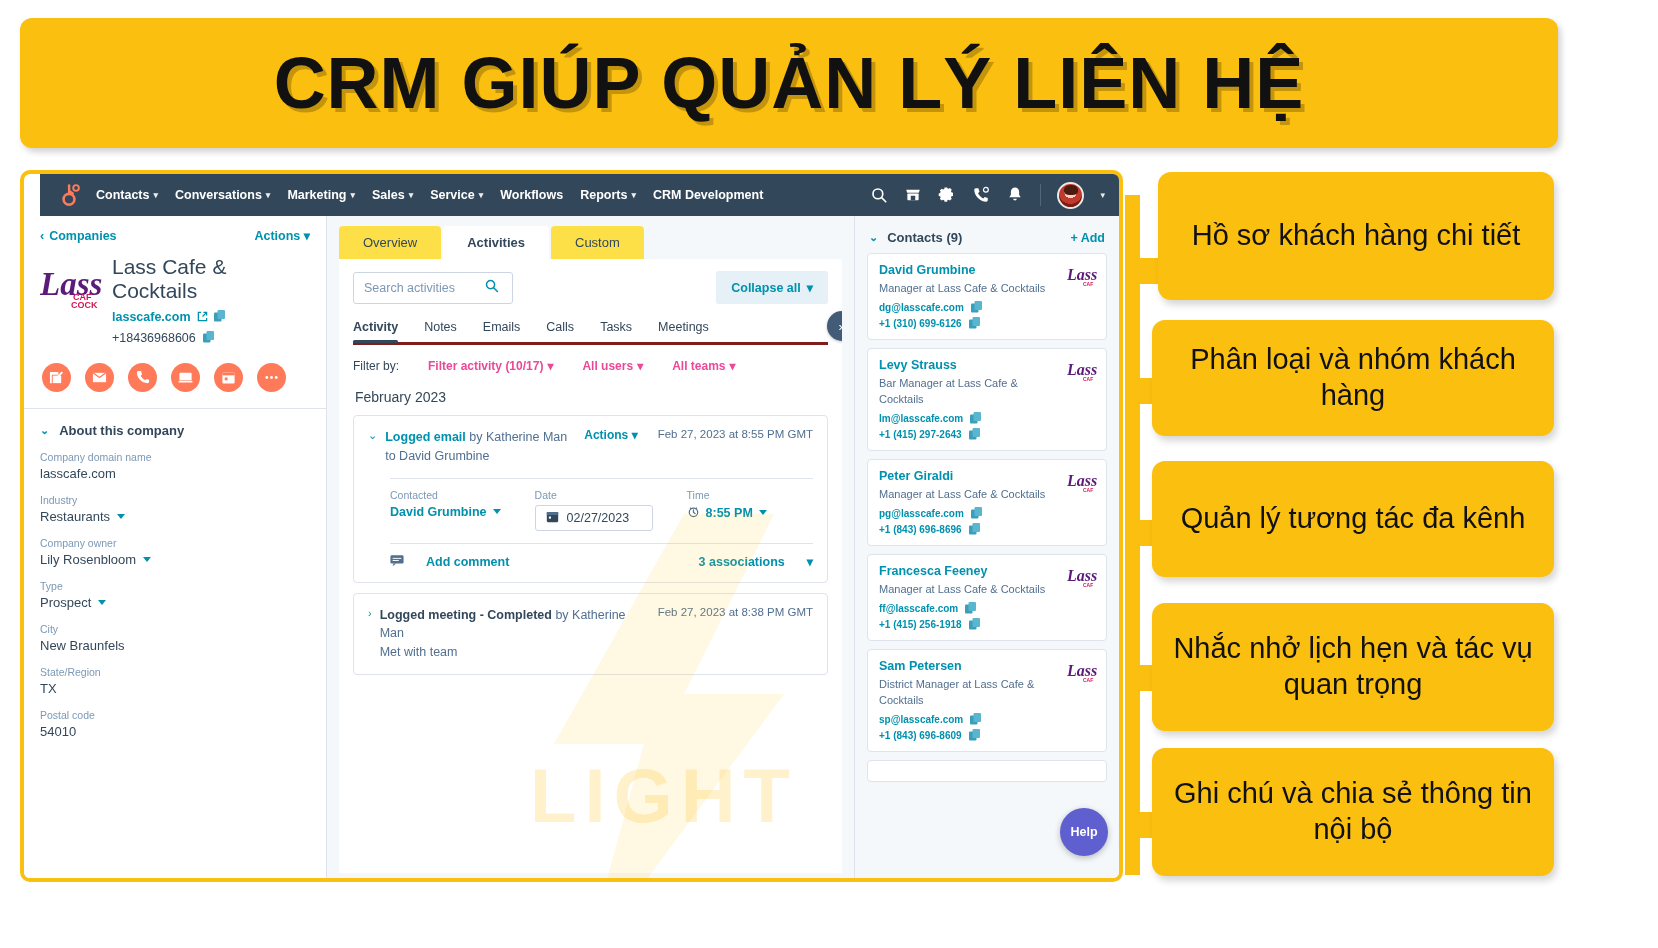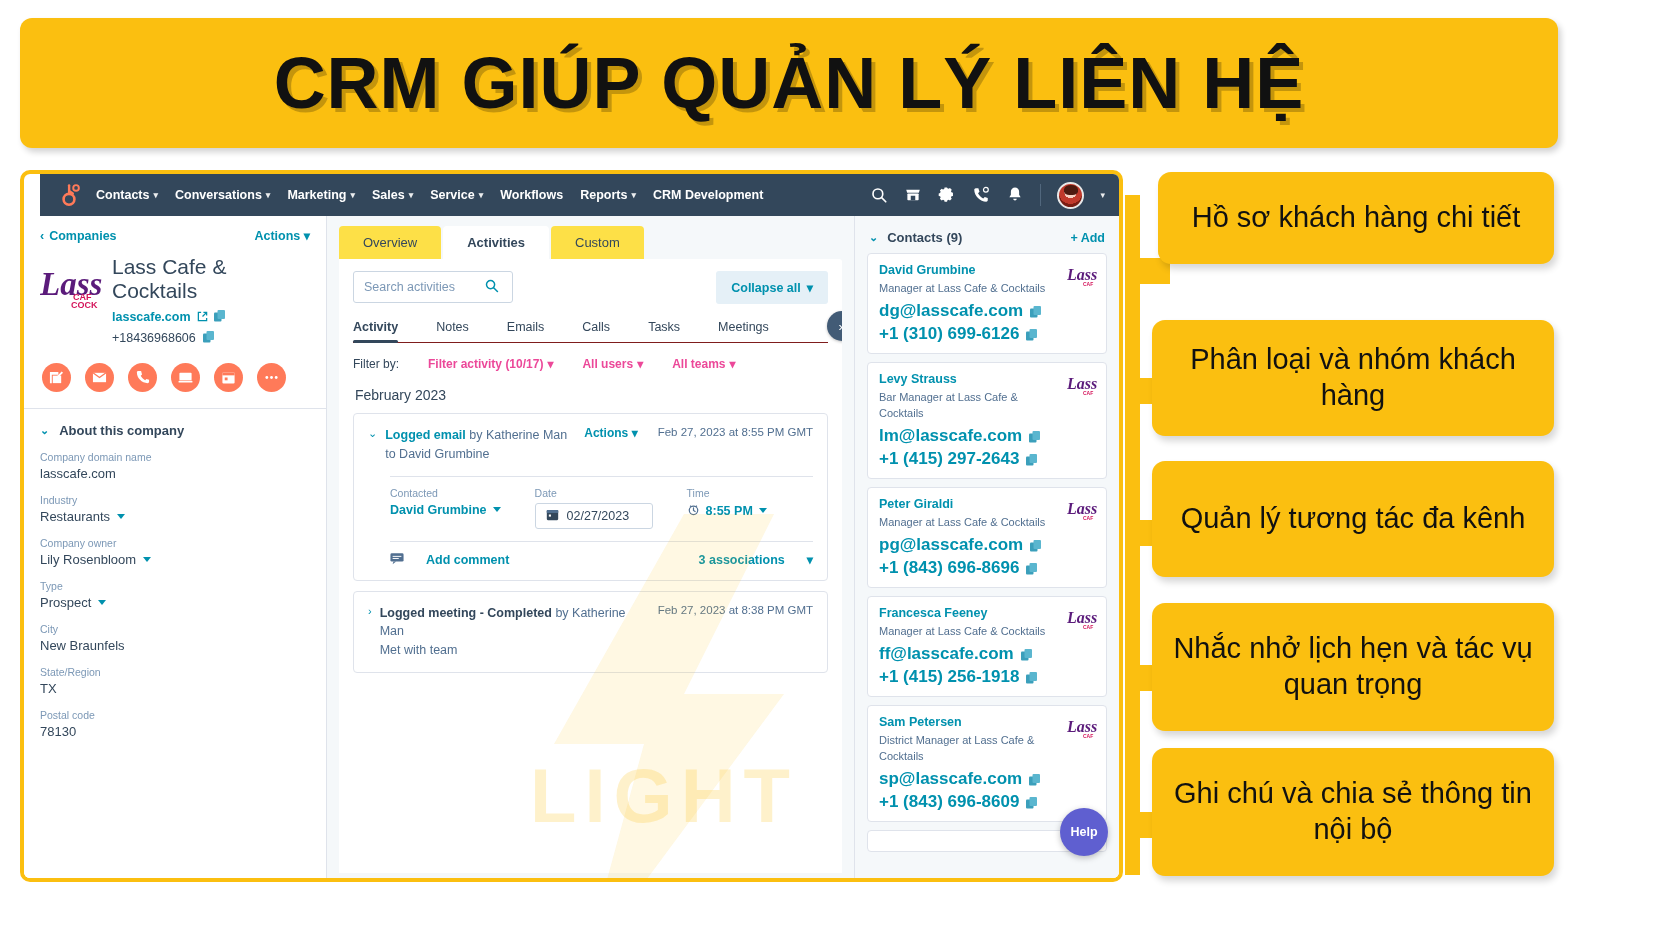--- a/index.html
+++ b/index.html
@@ -86,33 +86,33 @@
 
   
   .col-center { flex: 1; background: #f5f8fa; position: relative; padding: 10px 12px 0 12px; min-width: 0; }
   .tabs-row { display: flex; gap: 2px; }
   .tab {
     padding: 9px 24px; font-size: 13px; color: #33475b; background: #fde047;
     border-radius: 4px 4px 0 0; cursor: pointer; white-space: nowrap;
   }
   .tab.active { background: #fff; font-weight: bold; }
   .panel { background: #fff; border-radius: 0 3px 0 0; padding: 12px 14px 0 14px; height: calc(100% - 38px); overflow: hidden; position: relative; }
-  .search-row { display: flex; align-items: flex-start; justify-content: space-between; }
+  .search-row { display: flex; align-items: center; justify-content: space-between; }
   .search-box {
     width: 160px; height: 32px; border: 1px solid #cbd6e2; border-radius: 3px;
     display: flex; align-items: center; padding: 0 10px; gap: 8px; background:#fff;
   }
   .search-box input { border: none; outline: none; font-size: 12.5px; color:#33475b; width: 112px; font-family: "Liberation Sans", sans-serif;}
   .search-box input::placeholder { color: #7c98b6; }
   .collapse-btn {
     background: #e5f0f7; color: #0091ae; font-weight: bold; font-size: 12.5px;
     border: none; border-radius: 3px; padding: 9px 15px; cursor: pointer;
     display: flex; align-items: center; gap: 6px; font-family:"Liberation Sans", sans-serif;
   }
-  .subtabs { display: flex; gap: 38px; margin-top: 16px; border-bottom: 1px solid #7f1d1d; }
+  .subtabs { display: flex; gap: 26px; margin-top: 16px; border-bottom: 3px solid #7f1d1d; }
   .subtab { font-size: 12.5px; color: #33475b; padding-bottom: 8px; cursor: pointer; position: relative; }
   .subtab.active { font-weight: bold; }
   .subtab.active::after { content:""; position:absolute; left:0; right:0; bottom:-1px; height:3px; background:#33475b; border-radius:2px;}
   .filter-row { display: flex; align-items: flex-end; gap: 29px; margin-top: 14px; font-size: 12px; color: #33475b; flex-wrap: nowrap;}
   .filter-link { color: #ec4899; font-weight: bold; cursor: pointer; display: flex; align-items: center; gap: 4px; white-space: nowrap;}
   .month-head { font-size: 14px; color: #33475b; margin: 16px 0 10px 2px; }
   .card { border: 1px solid #dfe3eb; border-radius: 4px; background: #fff; padding: 12px 14px; margin-bottom: 10px; }
   .card-head { display: flex; align-items: flex-start; gap: 8px; }
   .card-title { font-size: 12.5px; color: #33475b; line-height: 1.5; flex: 1;}
   .card-title b { color: #33475b; }
@@ -142,21 +142,21 @@
   }
 
   
   .col-right { width: 265px; background: #f5f8fa; padding: 10px 12px; border-left:1px solid #dfe3eb; position: relative;}
   .contacts-head { display: flex; align-items: center; justify-content: space-between; padding: 4px 2px 8px 2px;}
   .contacts-title { display: flex; align-items: center; gap: 9px; font-size: 13px; font-weight: bold; color: #33475b;}
   .add-link { color: #0091ae; font-size: 12.5px; font-weight: bold; cursor: pointer; }
   .contact-card { background: #fff; border: 1px solid #dfe3eb; border-radius: 4px; padding: 9px 11px; margin-bottom: 8px; position: relative;}
   .contact-name { font-size: 12.5px; font-weight: bold; color: #0091ae; margin-bottom: 4px; cursor: pointer;}
   .contact-role { font-size: 11px; color: #516f90; line-height: 1.45; margin-bottom: 4px; padding-right: 34px;}
-  .contact-line { font-size: 17px; font-weight: bold; color: #0091ae; display: flex; align-items: center; gap: 7px; margin-top: 3px;}
+  .contact-line { font-size: 10px; font-weight: bold; color: #0091ae; display: flex; align-items: center; gap: 7px; margin-top: 3px;}
   .mini-logo { position: absolute; right: 9px; top: 8px; width: 30px; height: 26px;}
   .help-btn {
     position: absolute; right: 11px; bottom: 22px; width: 48px; height: 48px; border-radius: 50%;
     background: #5f5fd0; color: #fff; font-size: 12.5px; font-weight: bold;
     display: flex; align-items: center; justify-content: center; cursor: pointer;
     box-shadow: 0 2px 6px rgba(0,0,0,.25); z-index: 8;
   }
 
   
   .watermark { position: absolute; left: 330px; top: 330px; width: 620px; height: 470px;
@@ -403,21 +403,21 @@
           </div>
           <div class="field">
             <div class="field-label">State/Region</div>
             <div class="field-value">
                 <span>TX</span>
               </div>
           </div>
           <div class="field">
             <div class="field-label">Postal code</div>
             <div class="field-value">
-                <span>78130</span>
+                <span>54010</span>
               </div>
           </div>
         </div>
       </div>
 
       <div class="col-center">
         <div class="tabs-row">
           <div class="tab"><span>Overview</span></div>
           <div class="tab active"><span>Activities</span></div>
           <div class="tab"><span>Custom</span></div>
@@ -675,21 +675,21 @@
         <path d="M330 10 L200 240 L290 240 L230 460 L430 190 L330 190 L420 10 Z" fill="#FBBF10" opacity=".22"></path>
       </svg>
     </div>
     <div class="wm-text">LIGHT</div>
 
   </div>
 
   <div class="spine"></div>
 
   <div class="connector" style="left:1125px; top:258px; width:45px; height:26px;"></div>
-  <div class="callout" style="left:1158px; top:172px; width:396px; height:92px;">
+  <div class="callout" style="left:1158px; top:172px; width:396px; height:128px;">
     <span>Hồ sơ khách hàng chi tiết</span>
   </div>
 
   <div class="connector" style="left:1125px; top:378px; width:45px; height:26px;"></div>
   <div class="callout" style="left:1152px; top:320px; width:402px; height:116px;">
     <span>Phân loại và nhóm khách hàng</span>
   </div>
 
   <div class="connector" style="left:1125px; top:520px; width:45px; height:26px;"></div>
   <div class="callout" style="left:1152px; top:461px; width:402px; height:116px;">

